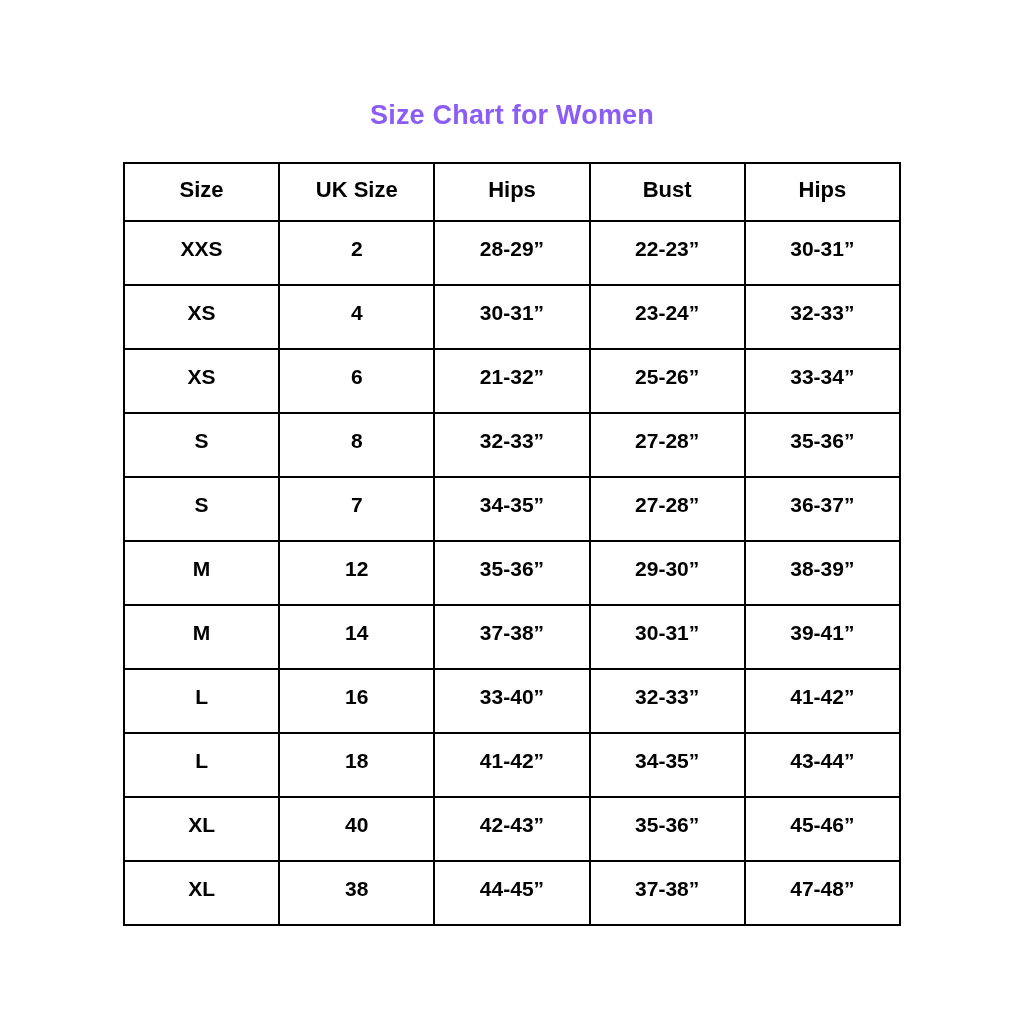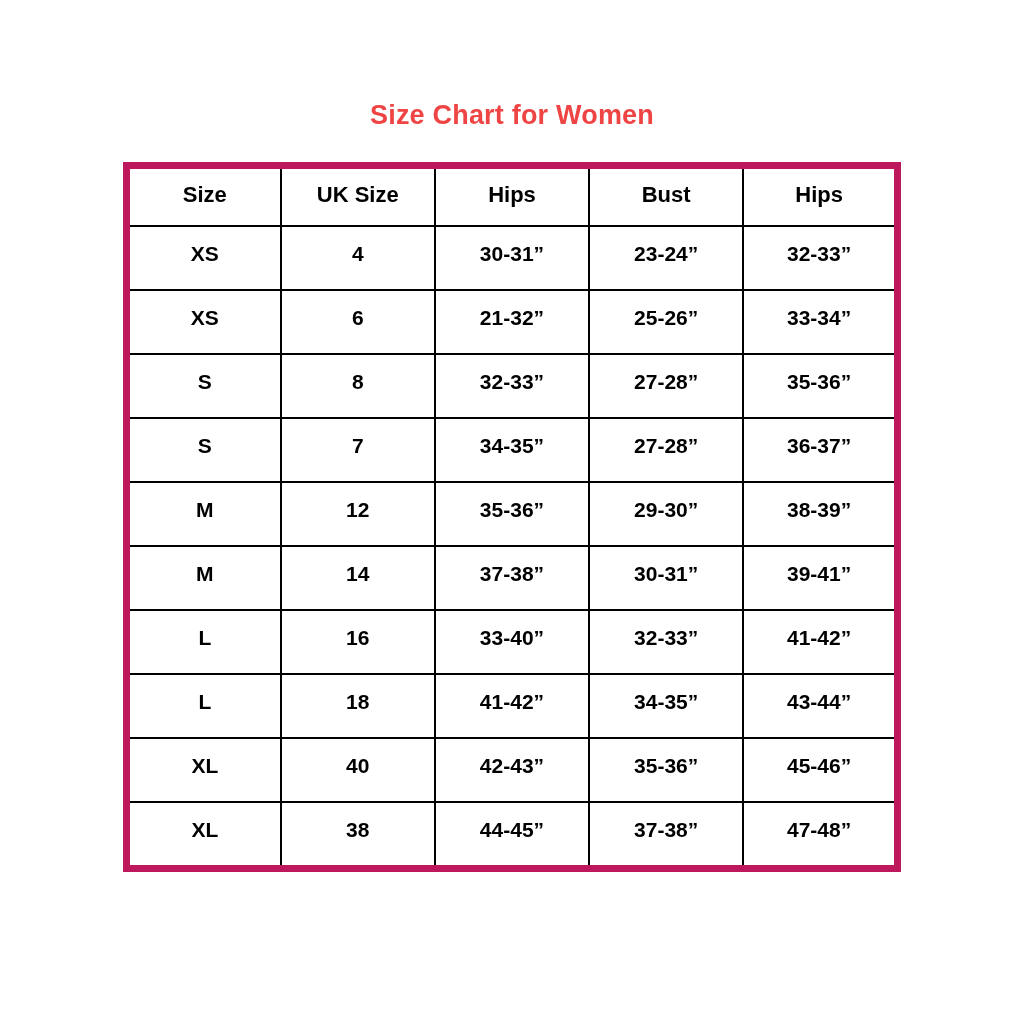--- a/index.html
+++ b/index.html
@@ -17,29 +17,29 @@
     box-sizing: border-box;
     background: #ffffff;
   }
   .title {
     margin: 0;
     padding-top: 100px;
     text-align: center;
     font-size: 27px;
     font-weight: bold;
     letter-spacing: 0.2px;
-    color: #ef4444;
+    color: #8b5cf6;
   }
   table.size-table {
     border-collapse: collapse;
     margin: 31px auto 0 auto;
     width: 778px;
     table-layout: fixed;
     background: #ef4444;
-    border: 7px solid #be185d;
+    border: 1px solid #be185d;
   }
   table.size-table th,
   table.size-table td {
     border: 2px solid #000000;
     text-align: center;
     vertical-align: middle;
     font-weight: bold;
     color: #000000;
     background: #ffffff;
     padding: 0 4px 8px 4px;
@@ -63,20 +63,27 @@
     <thead>
       <tr id="header-row">
           <th>Size</th>
           <th>UK Size</th>
           <th>Hips</th>
           <th>Bust</th>
           <th>Hips</th>
         </tr>
     </thead>
     <tbody id="table-body">
+        <tr>
+          <td>XXS</td>
+          <td>2</td>
+          <td>28-29”</td>
+          <td>22-23”</td>
+          <td>30-31”</td>
+        </tr>
         <tr>
           <td>XS</td>
           <td>4</td>
           <td>30-31”</td>
           <td>23-24”</td>
           <td>32-33”</td>
         </tr>
         <tr>
           <td>XS</td>
           <td>6</td>

